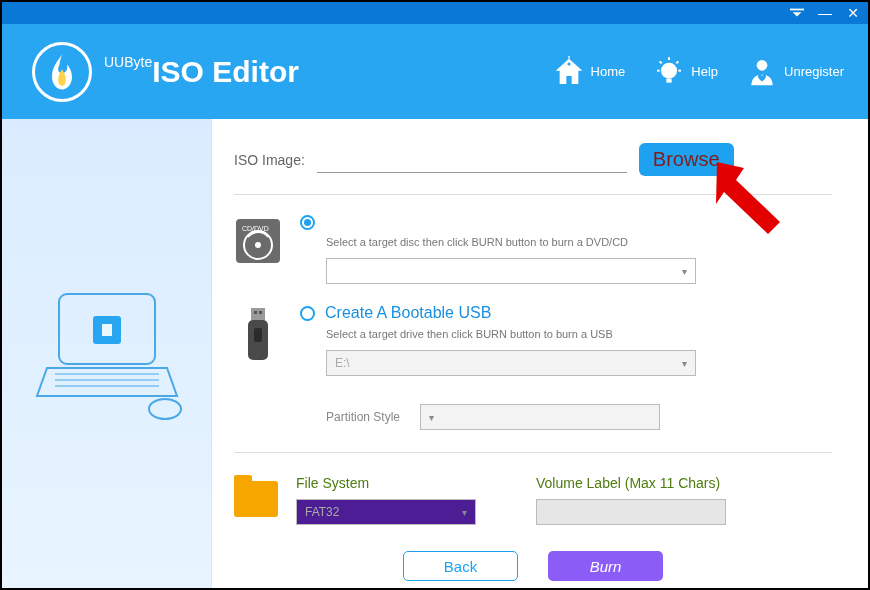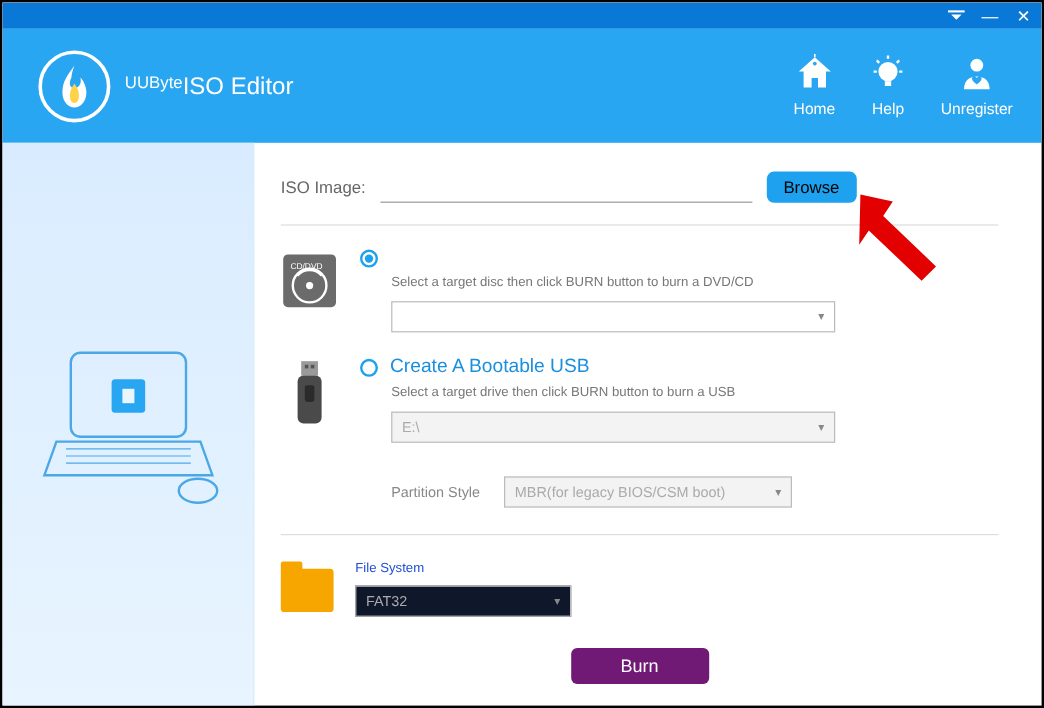--- a/index.html
+++ b/index.html
@@ -28,24 +28,24 @@
   }
   .logo-area { display: flex; align-items: center; gap: 12px; }
   .logo-circle {
     width: 60px; height: 60px;
     border: 3px solid #fff;
     border-radius: 50%;
     display: flex; align-items: center; justify-content: center;
   }
   .brand-text { display: flex; flex-direction: row; line-height: 1.1; }
   .brand-small { font-size: 14px; font-weight: normal; }
-  .brand-big { font-size: 20px; font-weight: normal; }
+  .brand-big { font-size: 30px; font-weight: bold; }
 
   .nav { margin-left: auto; display: flex; gap: 28px; }
-  .nav-item { display: flex; flex-direction: column; align-items: center; gap: 6px; font-size: 13px; cursor: pointer; }
+  .nav-item { display: flex; align-items: center; gap: 6px; font-size: 13px; cursor: pointer; }
   .nav-item svg { width: 32px; height: 32px; }
 
   .body-area { display: flex; height: calc(100% - 117px); }
   .sidebar {
     width: 210px;
     background: linear-gradient(180deg, #d9ecff 0%, #e8f4ff 100%);
     display: flex; align-items: center; justify-content: center;
     border-right: 1px solid #d0e8fa;
   }
 
@@ -61,25 +61,25 @@
   .text-input {
     border: none;
     border-bottom: 1px solid #999;
     height: 26px;
     width: 310px;
     background: transparent;
     outline: none;
   }
   .browse-btn {
     background: #1ea1ee;
-    color: #000000;
+    color: #7f1d1d;
     border: none;
     border-radius: 6px;
     padding: 5px 14px;
-    font-size: 14px;
+    font-size: 20px;
     cursor: pointer;
   }
 
   hr.sep { border: none; border-top: 1px solid #ddd; }
 
   .option-block { display: flex; gap: 18px; margin-top: 20px; }
   .opt-icon { width: 48px; height: 48px; flex-shrink: 0; margin-top: 2px; }
   .opt-body { flex: 1; }
   .opt-head { display: flex; align-items: center; gap: 10px; }
   .radio {
@@ -105,34 +105,34 @@
   .select-usb { margin-left: 26px; width: 370px; background: #f3f3f3; color: #aaa; }
   .part-row { display: flex; align-items: center; gap: 20px; margin-left: 26px; margin-top: 28px; }
   .part-row .lbl { color: #888; font-size: 12px; }
   .select-part { width: 240px; background: #f3f3f3; color: #aaa; }
 
   .fs-row { display: flex; gap: 18px; margin-top: 22px; padding-top: 22px; border-top: 1px solid #ddd; align-items: flex-start; }
   .folder-icon { width: 44px; height: 36px; background: #f7a600; border-radius: 3px; position: relative; margin-top: 6px; }
   .folder-icon::before { content: ""; position: absolute; top: -6px; left: 0; width: 18px; height: 8px; background: #f7a600; border-radius: 2px 2px 0 0; }
   .fs-body { flex: 1; display: flex; gap: 60px; }
   .fs-col { display: flex; flex-direction: column; gap: 8px; }
-  .fs-label { color: #1d4ed8; font-size: 11px; }
-  .select-fs { width: 180px; background: #0f172a; color: #aaa; }
+  .fs-label { color: #4d7c0f; font-size: 14px; }
+  .select-fs { width: 180px; background: #4c1d95; color: #aaa; }
   .vol-input { width: 190px; height: 26px; background: #e6e6e6; border: 1px solid #bbb; }
 
   .action-row { display: flex; justify-content: center; gap: 30px; margin-top: 26px; }
   .btn {
     width: 115px; height: 30px;
     border-radius: 5px;
     font-size: 15px;
     cursor: pointer;
     display: flex; align-items: center; justify-content: center;
   }
   .btn-back { border: 1.5px solid #1ea1ee; color: #1ea1ee; background: #fff; }
-  .btn-burn { background: #701a75; color: #fff; border: none; }
+  .btn-burn { background: #8b5cf6; color: #fff; border: none; font-style: italic; }
 
   
   .arrow-overlay {
     position: absolute;
     top: 148px;
     left: 700px;
     pointer-events: none;
   }
 </style>
 </head>
@@ -257,41 +257,45 @@
           <span class="opt-title">Create A Bootable USB</span>
         </div>
         <div class="opt-desc">Select a target drive then click BURN button to burn a USB</div>
         <div class="select-box select-usb">
           <span>E:\</span>
           <span class="chev">▾</span>
         </div>
         <div class="part-row">
           <span class="lbl">Partition Style</span>
           <div class="select-box select-part">
-            <span>MBR(for legacy BIOS/CSM boot)</span>
             <span class="chev">▾</span>
           </div>
         </div>
       </div>
     </div>
 
     <div class="fs-row">
       <div class="folder-icon"></div>
       <div class="fs-body">
         <div class="fs-col">
           <span class="fs-label">File System</span>
           <div class="select-box select-fs">
             <span>FAT32</span>
             <span class="chev">▾</span>
           </div>
         </div>
+        <div class="fs-col">
+          <span class="fs-label">Volume Label (Max 11 Chars)</span>
+          <input class="vol-input" type="text" value="" style="">
+        </div>
       </div>
     </div>
 
     <div class="action-row">
+      <div class="btn btn-back">Back</div>
       <div class="btn btn-burn">Burn</div>
     </div>
 
   </div>
 </div>
 
 <svg class="arrow-overlay" width="120" height="120">
   <polygon points="15,12 42,18 34,30 78,72 66,84 22,42 14,54" fill="#e20000"></polygon>
 </svg>
 

